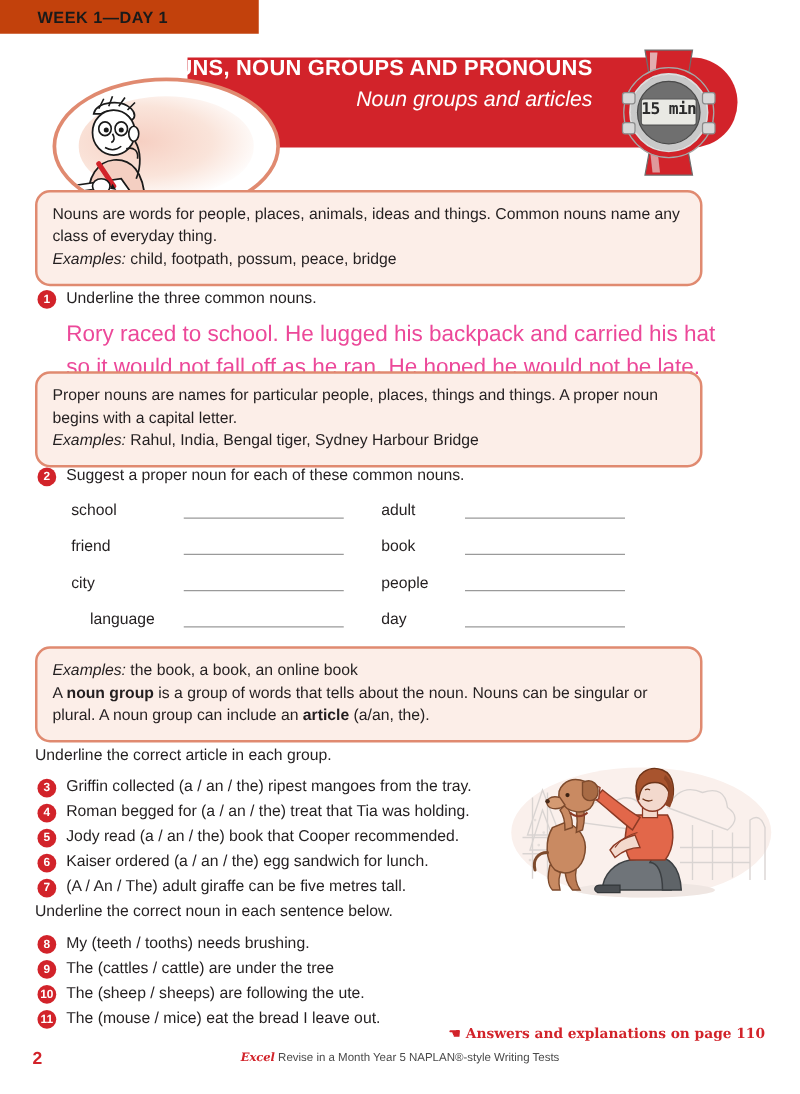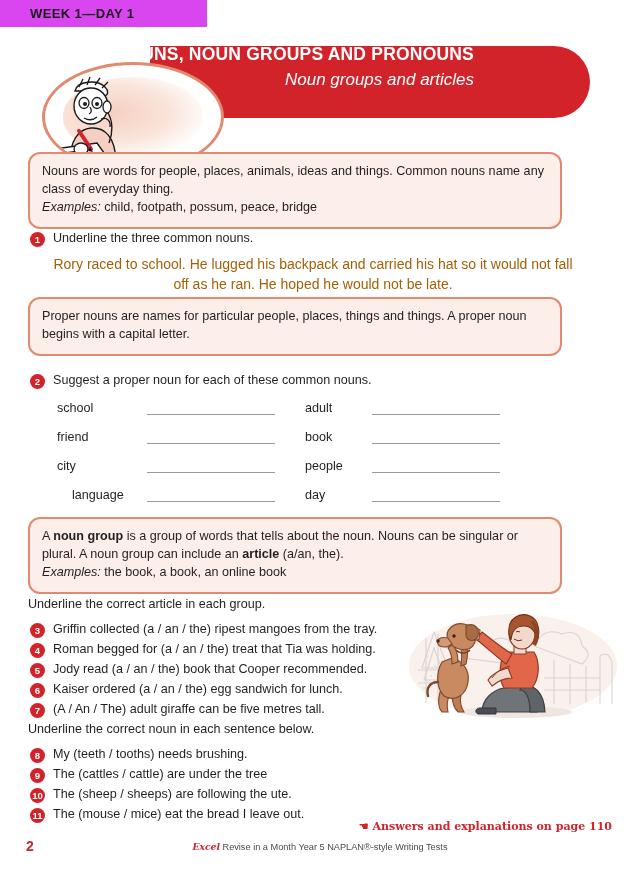--- a/index.html
+++ b/index.html
@@ -14,21 +14,21 @@
     font-family: "Liberation Sans", sans-serif;
     color: #231f20;
     overflow: hidden;
   }
 
   
   .week-band {
     position: absolute;
     left: 0; top: 0;
     width: 207px; height: 27px;
-    background: #d946ef;
+    background: #c2410c;
   }
   .week-band-label {
     position: absolute;
     left: 30px; top: 6px;
     font-size: 13px;
     font-weight: bold;
     letter-spacing: 0.4px;
     color: #1a1a1a;
     white-space: nowrap;
   }
@@ -133,24 +133,23 @@
   .infobox .ex-label { font-style: italic; }
   .infobox b { font-weight: bold; }
 
   #box-common   { top: 152px; }
   #box-proper   { top: 297px; }
   #box-nounGrp  { top: 517px; }
 
   
   .txt {
     position: absolute;
-    font-size: 14px;
+    font-size: 18px;
     line-height: 1.42;
-    color: #a16207;
-    text-align: center;
+    color: #ec4899;
   }
   .instruction { position: absolute; font-size: 12.6px; color: #231f20; }
 
   
   .qnum {
     position: absolute;
     width: 15px; height: 15px;
     border-radius: 50%;
     background: #d2232a;
     color: #ffffff;
@@ -265,36 +264,66 @@
       <path d="M2 76 L44 70 L54 84 L10 90 Z" fill="#ffffff" stroke="#1a1a1a" stroke-width="1.4"></path>
       <path d="M10 80 L38 76 M13 84 L41 80" stroke="#1a1a1a" stroke-width="0.9"></path>
 
       <path d="M26 58 L38 76" stroke="#d2232a" stroke-width="4" stroke-linecap="round"></path>
       <path d="M37 74 L40 79 L35 78 Z" fill="#1a1a1a"></path>
 
       <ellipse cx="28" cy="76" rx="7" ry="6" fill="#ffffff" stroke="#1a1a1a" stroke-width="1.3"></ellipse>
     </svg>
   </div>
 
+  <div class="stopwatch">
+    <svg width="96" height="104" viewBox="0 0 96 104">
+
+      <path d="M30 2 L68 2 L64 26 L34 26 Z" fill="#d2232a" stroke="#6e6e6e" stroke-width="1"></path>
+      <path d="M34 4 L40 4 L38 24 L34 24 Z" fill="#e8e8e8" opacity="0.7"></path>
+
+      <path d="M34 80 L64 80 L68 102 L30 102 Z" fill="#d2232a" stroke="#6e6e6e" stroke-width="1"></path>
+      <path d="M34 82 L40 82 L42 100 L36 100 Z" fill="#e8e8e8" opacity="0.6"></path>
+
+      <circle cx="49" cy="52" r="36" fill="#d2232a" stroke="#7a7a7a" stroke-width="1"></circle>
+      <circle cx="49" cy="52" r="36" fill="none" stroke="#ffffff" stroke-width="1" opacity="0.35"></circle>
+
+      <circle cx="49" cy="52" r="31" fill="#c9c9c9" stroke="#8a8a8a" stroke-width="1.2"></circle>
+      <circle cx="49" cy="52" r="31" fill="none" stroke="#f2f2f2" stroke-width="1.4" opacity="0.8"></circle>
+
+      <rect x="12" y="36" width="10" height="9" rx="2" fill="#d8d8d8" stroke="#8a8a8a" stroke-width="1"></rect>
+      <rect x="12" y="60" width="10" height="9" rx="2" fill="#d8d8d8" stroke="#8a8a8a" stroke-width="1"></rect>
+      <rect x="76" y="36" width="10" height="9" rx="2" fill="#d8d8d8" stroke="#8a8a8a" stroke-width="1"></rect>
+      <rect x="76" y="60" width="10" height="9" rx="2" fill="#d8d8d8" stroke="#8a8a8a" stroke-width="1"></rect>
+
+      <circle cx="49" cy="52" r="25" fill="#6f6f6f" stroke="#4a4a4a" stroke-width="1"></circle>
+
+      <rect x="27" y="41" width="44" height="21" rx="2" fill="#e9e9e4" stroke="#555555" stroke-width="1"></rect>
+    </svg>
+    <div class="lcd-text">15 min</div>
+  </div>
 </div>
 
 <div class="infobox" id="box-common">
   <p>Nouns are words for people, places, animals, ideas and things. Common nouns name any class of everyday thing.</p>
   <p>
     <span class="ex-label">Examples:</span>
     <span>child, footpath, possum, peace, bridge</span>
   </p>
 </div>
 
 <div class="qnum" style="left:30px; top:232px;">1</div>
 <div class="qtext" style="left:53px; top:230px; width:520px;">Underline the three common nouns.</div>
 <div class="txt" style="left:53px; top:255px; width:520px;">Rory raced to school. He lugged his backpack and carried his hat so it would not fall off as he ran. He hoped he would not be late.</div>
 
 <div class="infobox" id="box-proper">
   <p>Proper nouns are names for particular people, places, things and things. A proper noun begins with a capital letter.</p>
+  <p>
+    <span class="ex-label">Examples:</span>
+    <span>Rahul, India, Bengal tiger, Sydney Harbour Bridge</span>
+  </p>
 </div>
 
 <div class="qnum" style="left:30px; top:374px;">2</div>
 <div class="qtext" style="left:53px; top:372px; width:500px;">Suggest a proper noun for each of these common nouns.</div>
 
 <div class="grid-word" style="left:57px; top:401px;">school</div>
 <div class="grid-line" style="left:147px; top:414px; width:128px;"></div>
 <div class="grid-word" style="left:57px; top:430px;">friend</div>
 <div class="grid-line" style="left:147px; top:443px; width:128px;"></div>
 <div class="grid-word" style="left:57px; top:459px;text-align:center;">city</div>
@@ -305,25 +334,25 @@
 <div class="grid-word" style="left:305px; top:401px;">adult</div>
 <div class="grid-line" style="left:372px; top:414px; width:128px;"></div>
 <div class="grid-word" style="left:305px; top:430px;">book</div>
 <div class="grid-line" style="left:372px; top:443px; width:128px;"></div>
 <div class="grid-word" style="left:305px; top:459px;">people</div>
 <div class="grid-line" style="left:372px; top:472px; width:128px;"></div>
 <div class="grid-word" style="left:305px; top:488px;">day</div>
 <div class="grid-line" style="left:372px; top:501px; width:128px;"></div>
 
 <div class="infobox" id="box-nounGrp">
-  <p><span>A </span><b>noun group</b><span> is a group of words that tells about the noun. Nouns can be singular or plural. A noun group can include an </span><b>article</b><span> (a/an, the).</span></p>
   <p>
     <span class="ex-label">Examples:</span>
     <span>the book, a book, an online book</span>
   </p>
+  <p><span>A </span><b>noun group</b><span> is a group of words that tells about the noun. Nouns can be singular or plural. A noun group can include an </span><b>article</b><span> (a/an, the).</span></p>
 </div>
 
 <div class="instruction" style="left:28px; top:597px;">Underline the correct article in each group.</div>
 
 <div class="qnum" style="left:30px; top:623px;">3</div>
 <div class="qtext" style="left:53px; top:621px;">Griffin collected (a / an / the) ripest mangoes from the tray.</div>
 
 <div class="qnum" style="left:30px; top:643px;">4</div>
 <div class="qtext" style="left:53px; top:641px;">Roman begged for (a / an / the) treat that Tia was holding.</div>
 

